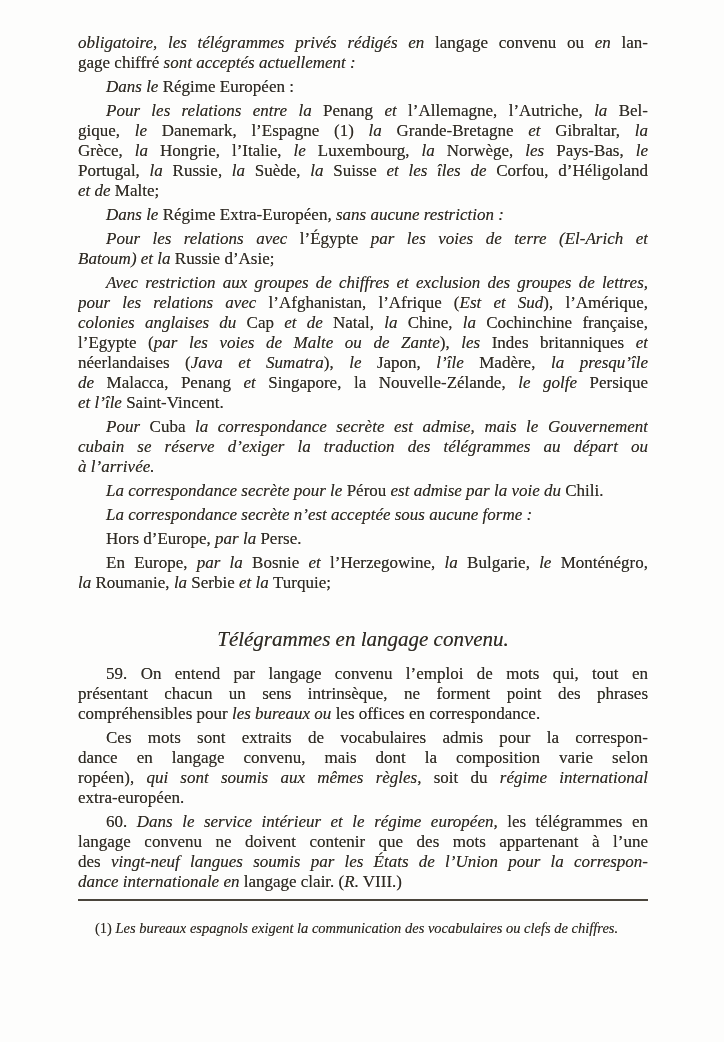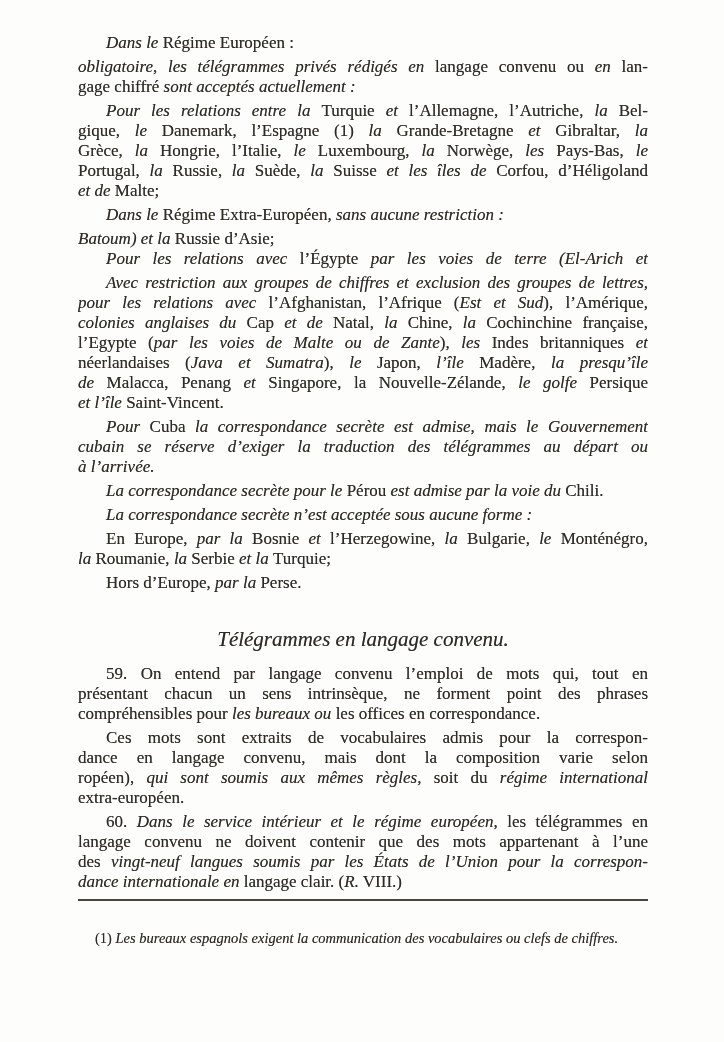--- a/index.html
+++ b/index.html
@@ -60,56 +60,56 @@
   }
   .lower .para:last-child { }
   .footnote-rule {
     margin-top: 7px;
     border: none;
     border-top: 2px solid #4a453c;
     width: 570px;
     height: 0;
   }
   .footnote {
-    margin-top: 28px;
+    margin-top: 18px;
     padding-left: 17px;
     font-family: Liberation Serif, serif;
   }
   .footnote .line {
     font-size: 14.5px;
     height: 18px;
     line-height: 18px;
   }
 </style>
 </head>
 <body style="color: rgb(47, 43, 36);">
 
 <div class="page" style="background: rgb(253, 253, 252);">
   <div class="text-column">
     <div class="upper" id="upper-text">
         <div class="para">
-          <div class="line fi"><span class="it">Dans le </span><span class="ro">Régime Européen :</span></div>
-        </div>
-        <div class="para">
           <div class="line j"><span class="it">obligatoire, les télégrammes privés rédigés en </span><span class="ro">langage convenu ou </span><span class="it">en </span><span class="ro">lan-</span></div>
           <div class="line"><span class="ro">gage chiffré </span><span class="it">sont acceptés actuellement :</span></div>
         </div>
         <div class="para">
-          <div class="line j fi"><span class="it">Pour les relations entre la </span><span class="ro">Turquie </span><span class="it">et </span><span class="ro">l’Allemagne, l’Autriche, </span><span class="it">la </span><span class="ro">Bel-</span></div>
+          <div class="line fi"><span class="it">Dans le </span><span class="ro">Régime Européen :</span></div>
+        </div>
+        <div class="para">
+          <div class="line j fi"><span class="it">Pour les relations entre la </span><span class="ro">Penang </span><span class="it">et </span><span class="ro">l’Allemagne, l’Autriche, </span><span class="it">la </span><span class="ro">Bel-</span></div>
           <div class="line j"><span class="ro">gique, </span><span class="it">le </span><span class="ro">Danemark, l’Espagne (1) </span><span class="it">la </span><span class="ro">Grande-Bretagne </span><span class="it">et </span><span class="ro">Gibraltar, </span><span class="it">la</span></div>
           <div class="line j"><span class="ro">Grèce, </span><span class="it">la </span><span class="ro">Hongrie, l’Italie, </span><span class="it">le </span><span class="ro">Luxembourg, </span><span class="it">la </span><span class="ro">Norwège, </span><span class="it">les </span><span class="ro">Pays-Bas, </span><span class="it">le</span></div>
           <div class="line j"><span class="ro">Portugal, </span><span class="it">la </span><span class="ro">Russie, </span><span class="it">la </span><span class="ro">Suède, </span><span class="it">la </span><span class="ro">Suisse </span><span class="it">et les îles de </span><span class="ro">Corfou, d’Héligoland</span></div>
           <div class="line"><span class="it">et de </span><span class="ro">Malte;</span></div>
         </div>
         <div class="para">
           <div class="line fi"><span class="it">Dans le </span><span class="ro">Régime Extra-Européen</span><span class="it">, sans aucune restriction :</span></div>
         </div>
         <div class="para">
+          <div class="line j fi"><span class="it">Pour les relations avec </span><span class="ro">l’Égypte </span><span class="it">par les voies de terre (El-Arich et</span></div>
           <div class="line"><span class="it">Batoum) et la </span><span class="ro">Russie d’Asie;</span></div>
-          <div class="line j fi"><span class="it">Pour les relations avec </span><span class="ro">l’Égypte </span><span class="it">par les voies de terre (El-Arich et</span></div>
         </div>
         <div class="para">
           <div class="line j fi"><span class="it">Avec restriction aux groupes de chiffres et exclusion des groupes de lettres,</span></div>
           <div class="line j"><span class="it">pour les relations avec </span><span class="ro">l’Afghanistan, l’Afrique (</span><span class="it">Est et Sud</span><span class="ro">), l’Amérique,</span></div>
           <div class="line j"><span class="it">colonies anglaises du </span><span class="ro">Cap </span><span class="it">et de </span><span class="ro">Natal, </span><span class="it">la </span><span class="ro">Chine, </span><span class="it">la </span><span class="ro">Cochinchine française,</span></div>
           <div class="line j"><span class="ro">l’Egypte (</span><span class="it">par les voies de Malte ou de Zante</span><span class="ro">), </span><span class="it">les </span><span class="ro">Indes britanniques </span><span class="it">et</span></div>
           <div class="line j"><span class="ro">néerlandaises (</span><span class="it">Java et Sumatra</span><span class="ro">), </span><span class="it">le </span><span class="ro">Japon, </span><span class="it">l’île </span><span class="ro">Madère, </span><span class="it">la presqu’île</span></div>
           <div class="line j"><span class="it">de </span><span class="ro">Malacca, Penang </span><span class="it">et </span><span class="ro">Singapore, la Nouvelle-Zélande, </span><span class="it">le golfe </span><span class="ro">Persique</span></div>
           <div class="line"><span class="it">et l’île </span><span class="ro">Saint-Vincent.</span></div>
         </div>
@@ -118,25 +118,25 @@
           <div class="line j"><span class="it">cubain se réserve d’exiger la traduction des télégrammes au départ ou</span></div>
           <div class="line"><span class="it">à l’arrivée.</span></div>
         </div>
         <div class="para">
           <div class="line fi"><span class="it">La correspondance secrète pour le </span><span class="ro">Pérou </span><span class="it">est admise par la voie du </span><span class="ro">Chili.</span></div>
         </div>
         <div class="para">
           <div class="line fi"><span class="it">La correspondance secrète n’est acceptée sous aucune forme :</span></div>
         </div>
         <div class="para">
+          <div class="line fi"><span class="ro">Hors d’Europe, </span><span class="it">par la </span><span class="ro">Perse.</span></div>
+        </div>
+        <div class="para">
           <div class="line j fi"><span class="ro">En Europe, </span><span class="it">par la </span><span class="ro">Bosnie </span><span class="it">et </span><span class="ro">l’Herzegowine, </span><span class="it">la </span><span class="ro">Bulgarie, </span><span class="it">le </span><span class="ro">Monténégro,</span></div>
           <div class="line"><span class="it">la </span><span class="ro">Roumanie, </span><span class="it">la </span><span class="ro">Serbie </span><span class="it">et la </span><span class="ro">Turquie;</span></div>
-        </div>
-        <div class="para">
-          <div class="line fi"><span class="ro">Hors d’Europe, </span><span class="it">par la </span><span class="ro">Perse.</span></div>
         </div>
       </div>
     <div class="heading">Télégrammes en langage convenu.</div>
     <div class="lower" id="lower-text">
         <div class="para">
           <div class="line j fi"><span class="ro">59. On entend par langage convenu l’emploi de mots qui, tout en</span></div>
           <div class="line j"><span class="ro">présentant chacun un sens intrinsèque, ne forment point des phrases</span></div>
           <div class="line"><span class="ro">compréhensibles pour </span><span class="it">les bureaux ou </span><span class="ro">les offices en correspondance.</span></div>
         </div>
         <div class="para">

